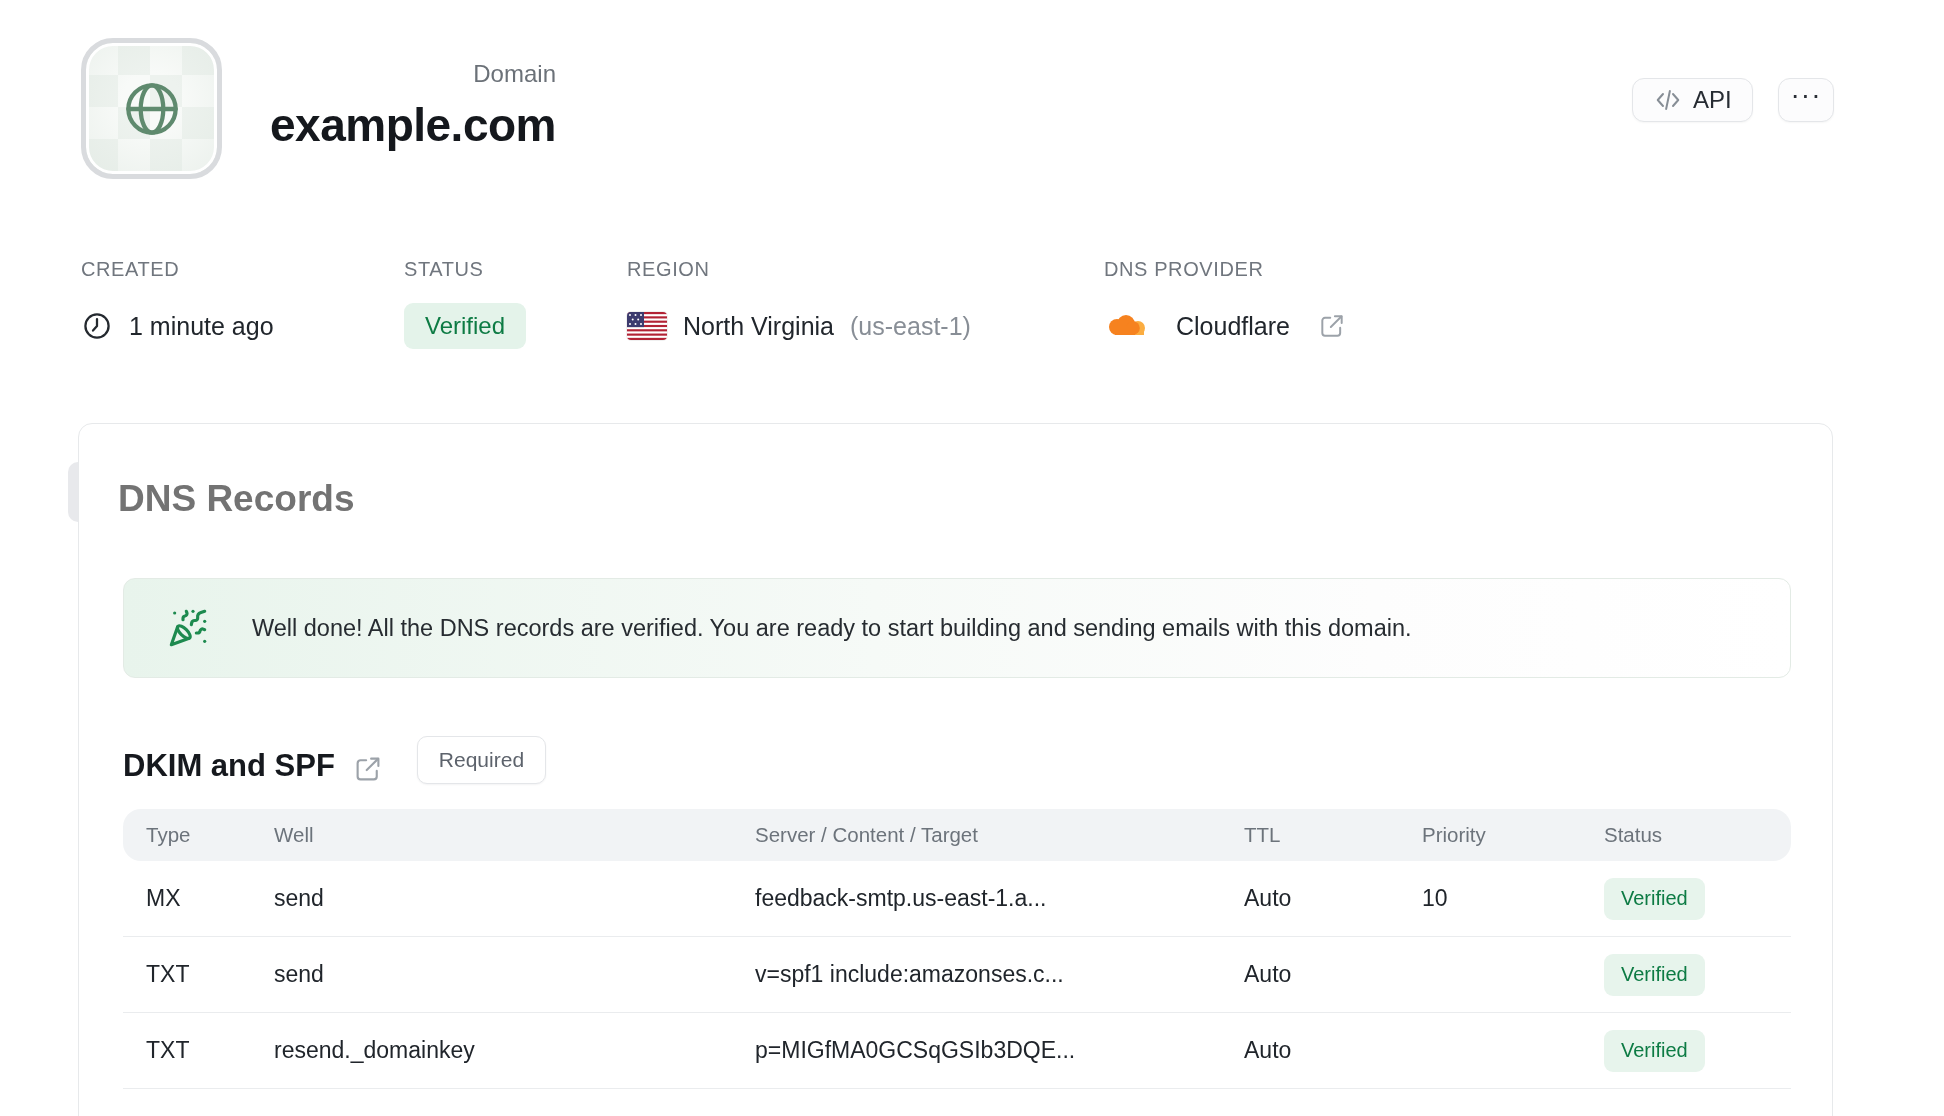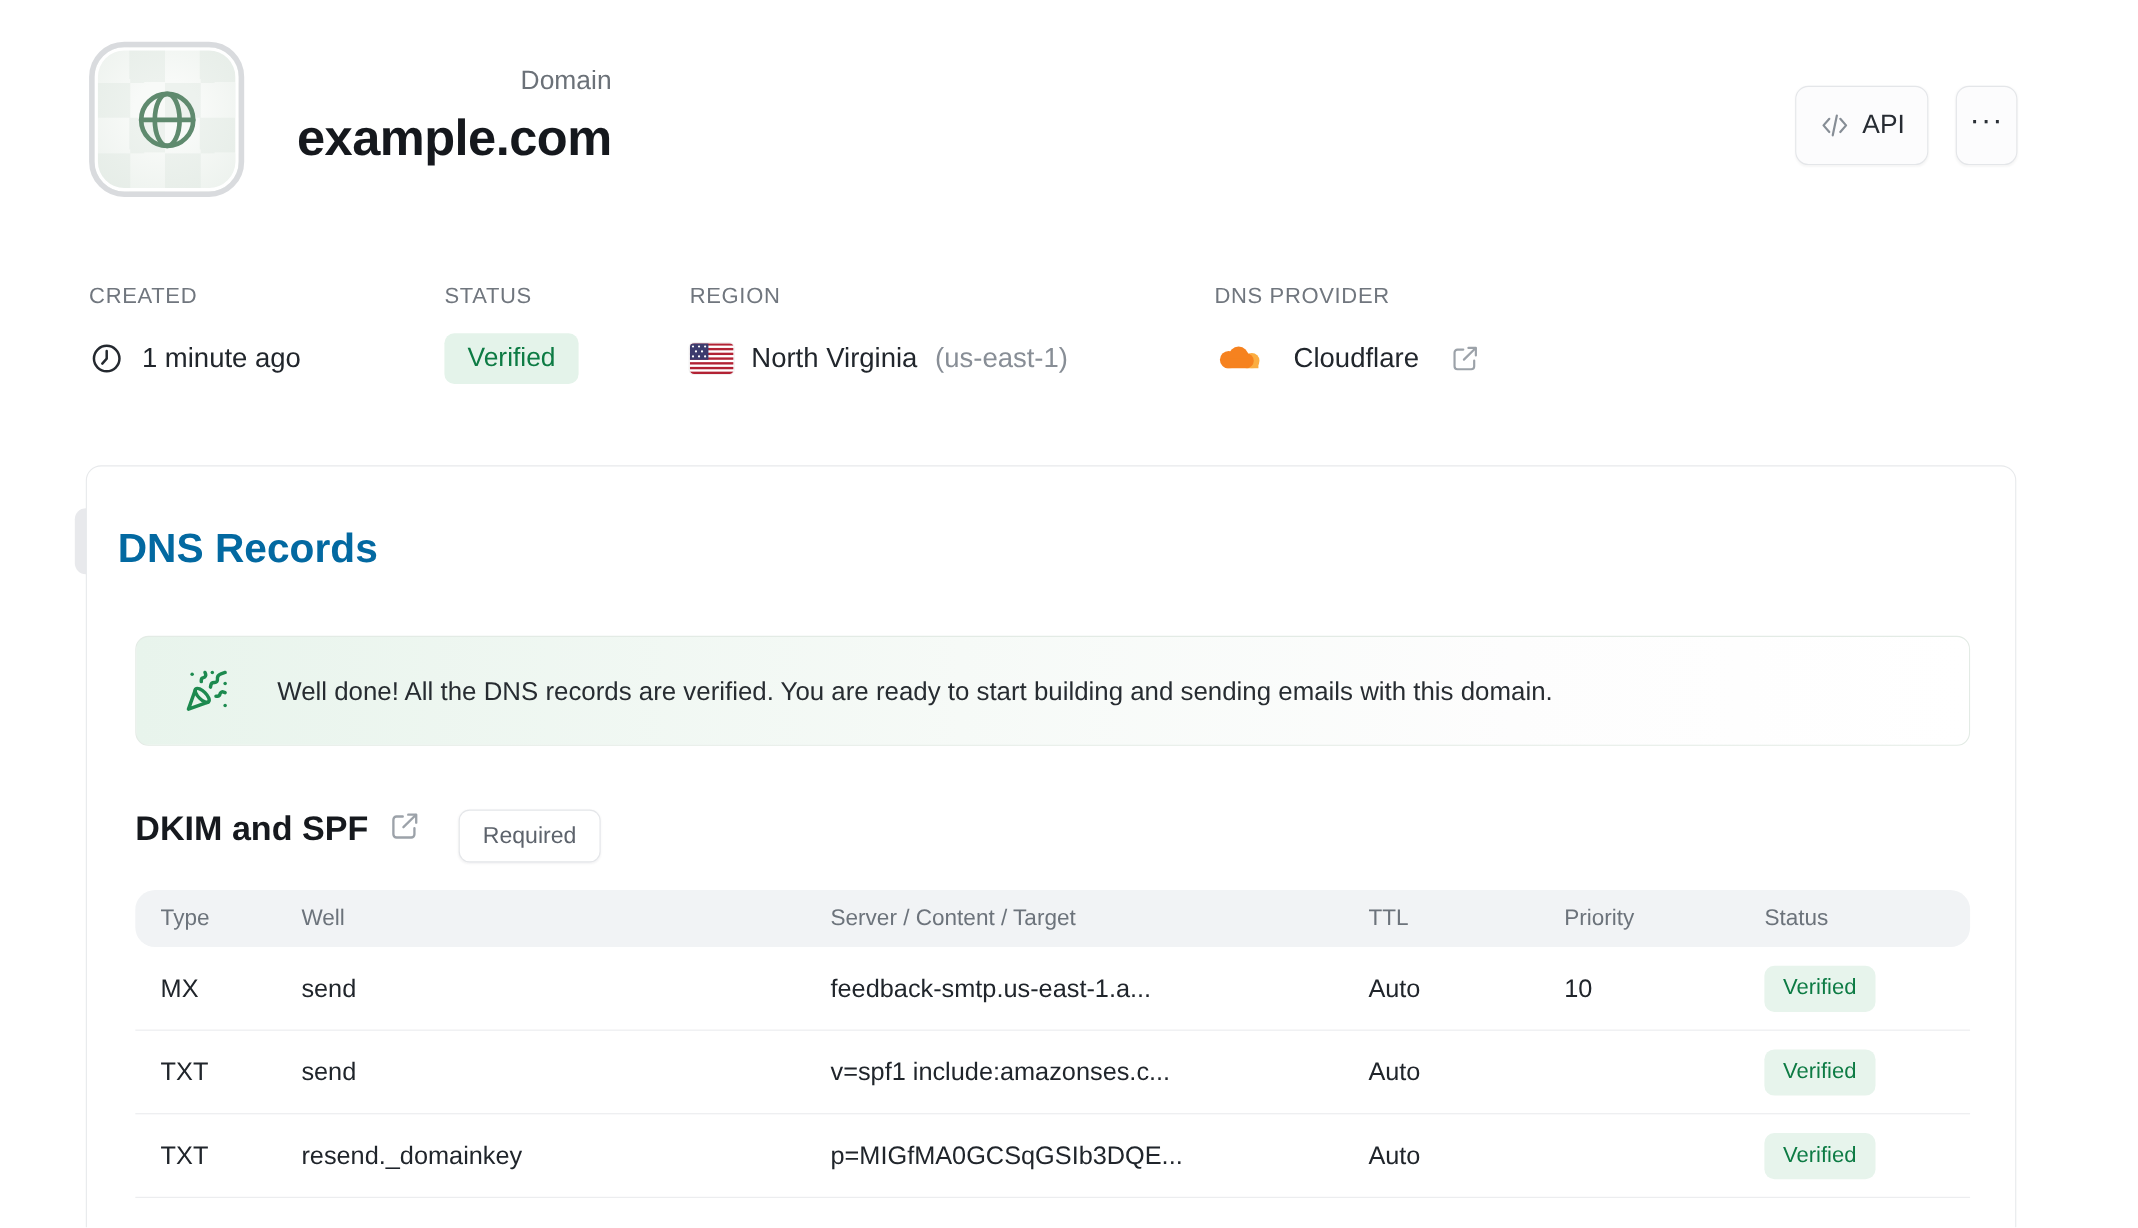--- a/index.html
+++ b/index.html
@@ -19,21 +19,21 @@
       repeating-conic-gradient(#edf2ee 0% 25%, #f8faf8 0% 50%);
     background-size:auto, 64px 64px;
     box-shadow: inset 0 0 0 3px #ffffff;
     display:flex; align-items:center; justify-content:center;
   }
   .head-text { position:absolute; left:270px; top:60px;text-align:right; }
   .entity-label { font-size:24px; color:#6b7178; font-weight:500; }
   .page-title { margin-top:10px; font-size:46px; font-weight:700; color:#15181d; letter-spacing:-0.5px; }
 
   .btn {
-    position:absolute; top:78px; height:72px; display:flex; align-items:center;
+    position:absolute; top:78px; height:44px; display:flex; align-items:center;
     gap:10px; border:1.5px solid #e4e6e9; border-radius:12px; background:#fcfcfd;
     box-shadow:0 1px 2px rgba(20,24,30,0.04); cursor:pointer;
     font-size:24px; color:#272c33; font-weight:500;
   }
   .api-btn { left:1632px; padding:0 20px; }
   .more-btn { left:1778px; width:56px; justify-content:center; }
   .more-dots { font-size:28px; letter-spacing:1px; color:#2a2f36; line-height:0; padding-bottom:10px; }
 
   
   .meta-col { position:absolute; top:258px; }
@@ -50,31 +50,31 @@
   .flag { border-radius:4px; overflow:hidden; box-shadow:0 0 0 1px rgba(0,0,0,0.06); }
   .provider-link { display:flex; align-items:center; gap:28px; cursor:pointer; }
 
   
   .anchor-tab { position:absolute; left:68px; top:462px; width:20px; height:60px;
                 border-radius:10px; background:#e8e9ec; }
   .card {
     position:absolute; left:78px; top:423px; width:1755px; height:760px;
     background:#ffffff; border:1px solid #e7e9eb; border-radius:14px;
   }
-  .card-title { position:absolute; left:28px; top:54px; font-size:37px; font-weight:700; color:#0369a1;text-align:center; }
+  .card-title { position:absolute; left:39px; top:54px; font-size:37px; font-weight:700; color:#737373;text-align:center; }
 
   .banner {
     position:absolute; left:44px; top:154px; width:1668px; height:100px;
     border:1px solid #e3ebe5; border-radius:12px;
     background:linear-gradient(90deg, #e8f4ec 0%, #f6faf7 45%, #fdfdfd 75%, #ffffff 100%);
     display:flex; align-items:center; padding:0 44px; gap:44px;
   }
   .banner-text { font-size:23.5px; color:#272c31; }
 
-  .section-row { position:absolute; left:44px; top:312px; display:flex; align-items:flex-start; gap:18px; }
+  .section-row { position:absolute; left:44px; top:312px; display:flex; align-items:flex-end; gap:18px; }
   .section-title { font-size:31px; font-weight:700; color:#16191e; }
   .badge-required {
     margin-left:16px; padding:11px 21px; border:1.5px solid #e4e6e9; border-radius:10px;
     background:#ffffff; color:#5d636c; font-size:21px;
     box-shadow:0 1px 2px rgba(20,24,30,0.05);
   }
 
   
   .dns-table { position:absolute; left:44px; top:385px; width:1668px; }
   .tgrid { display:grid; grid-template-columns:128px 481px 489px 178px 182px auto;

